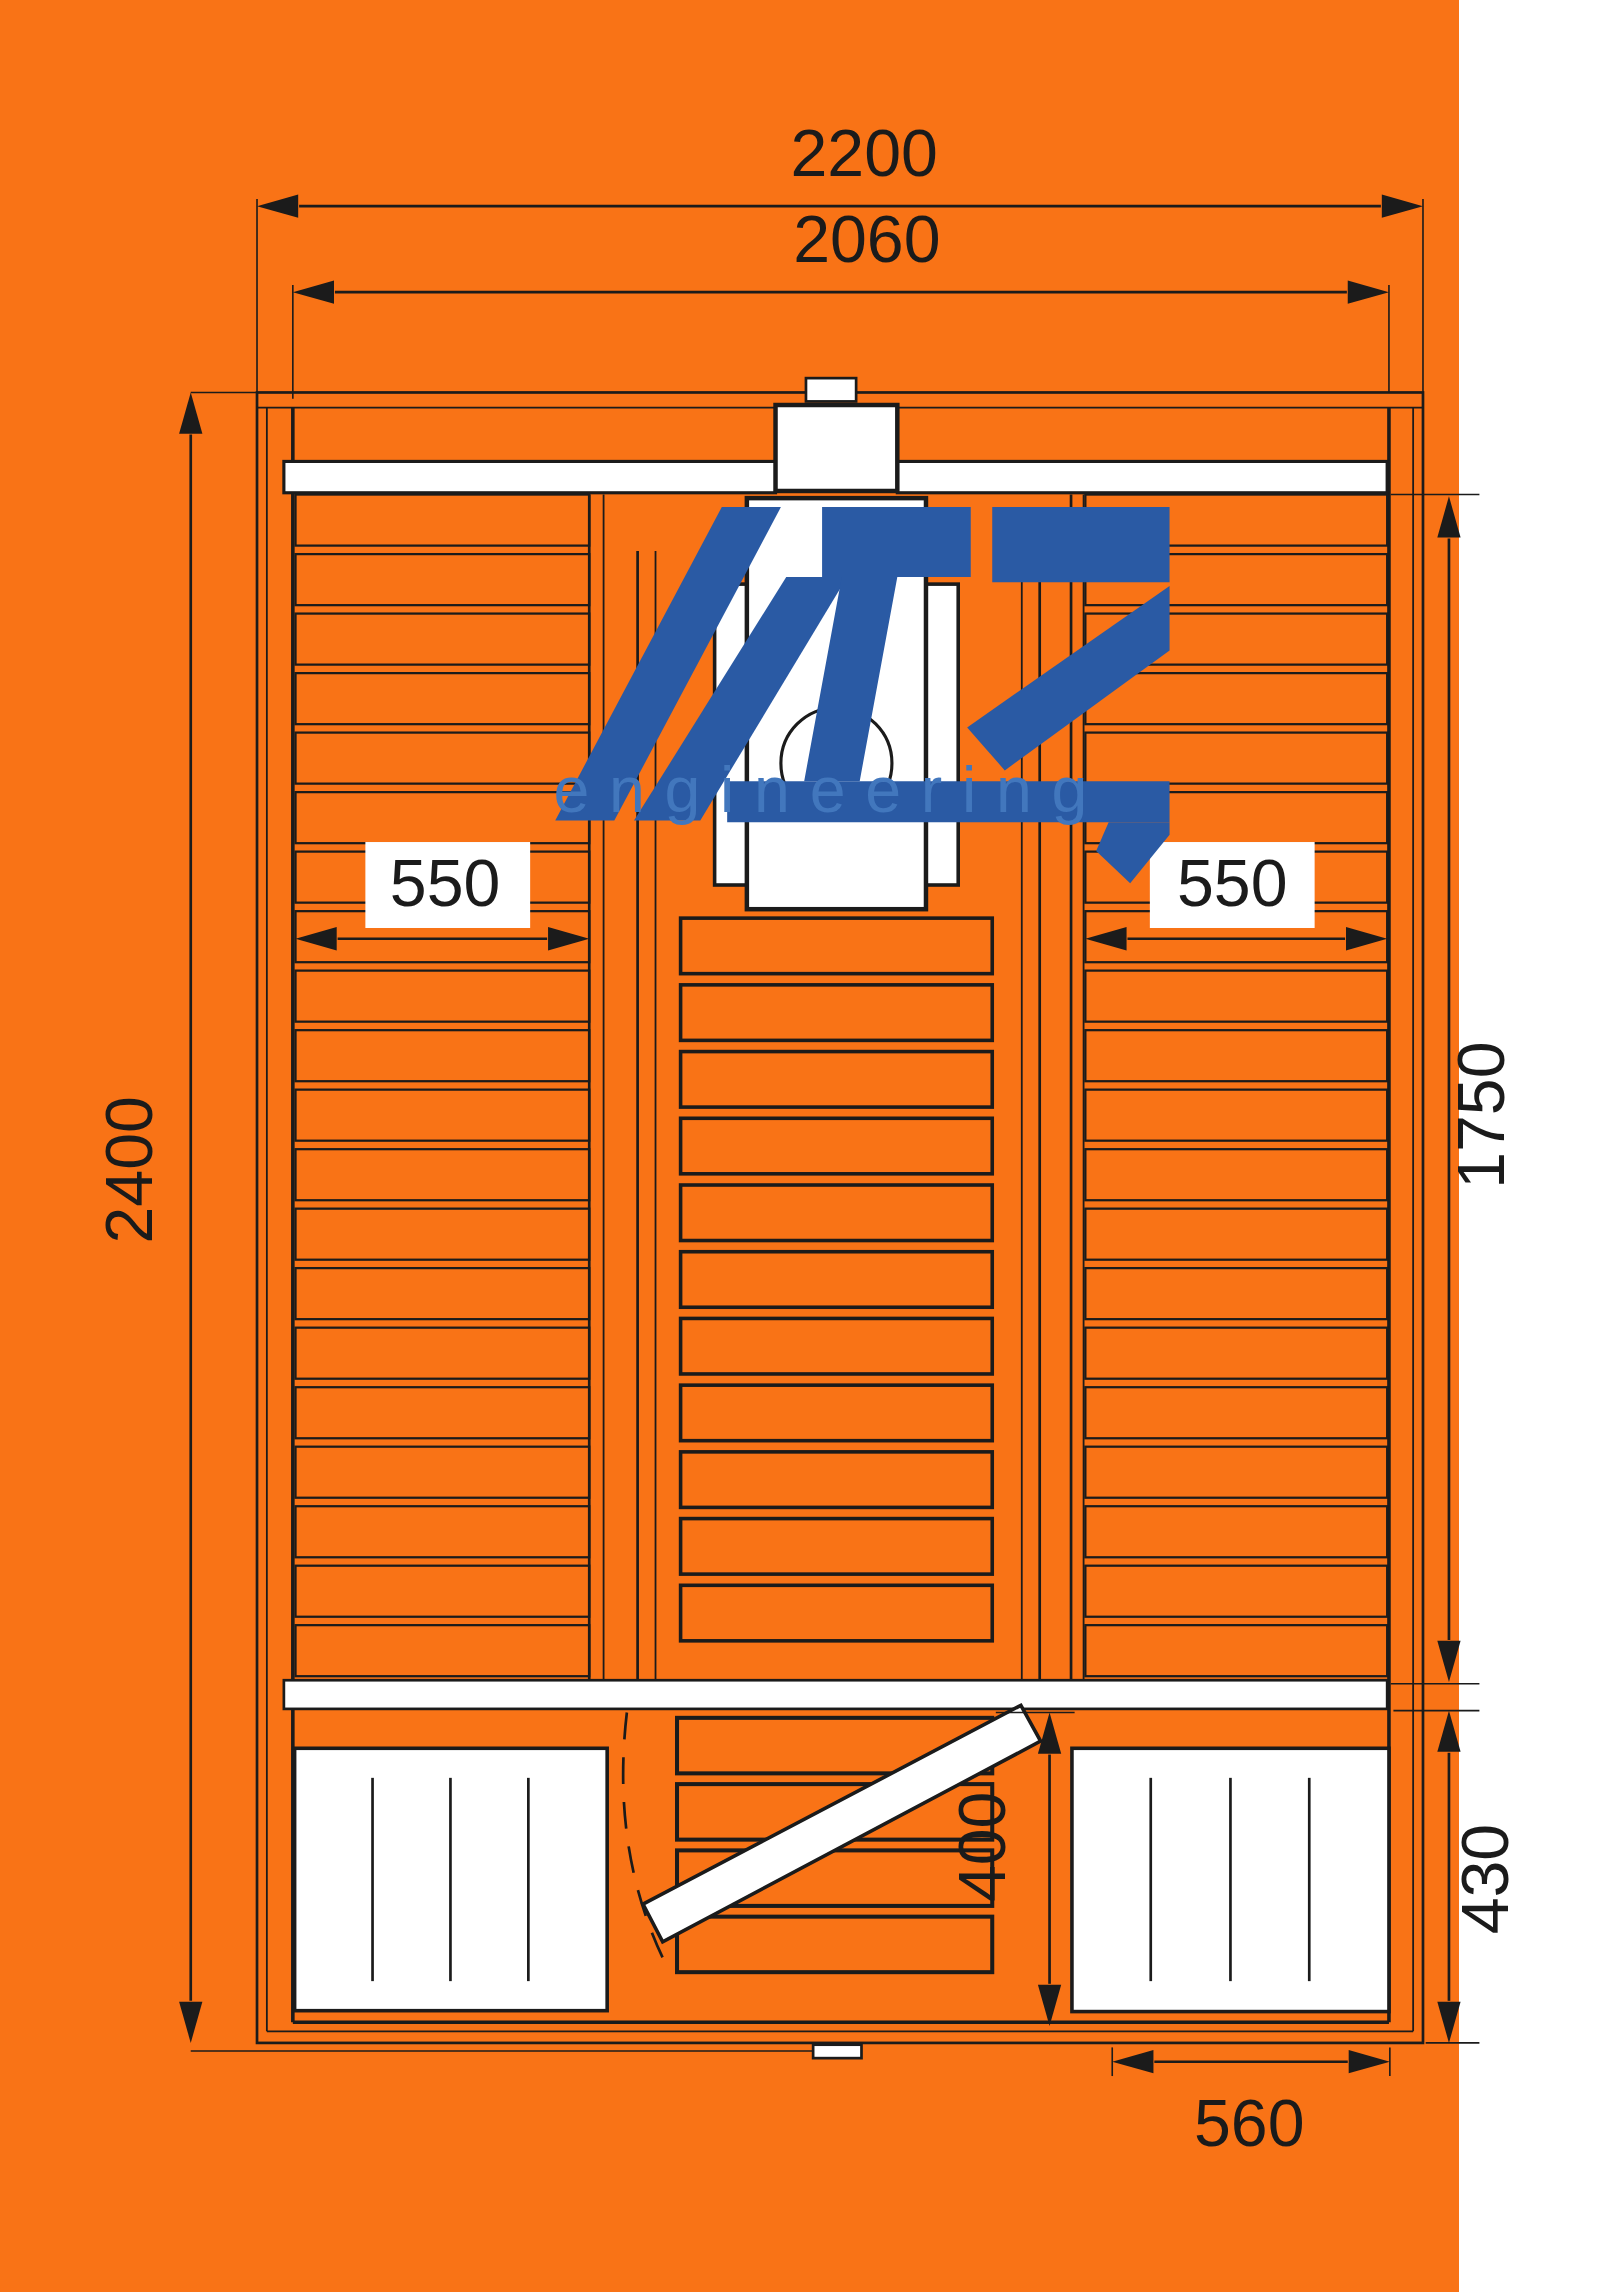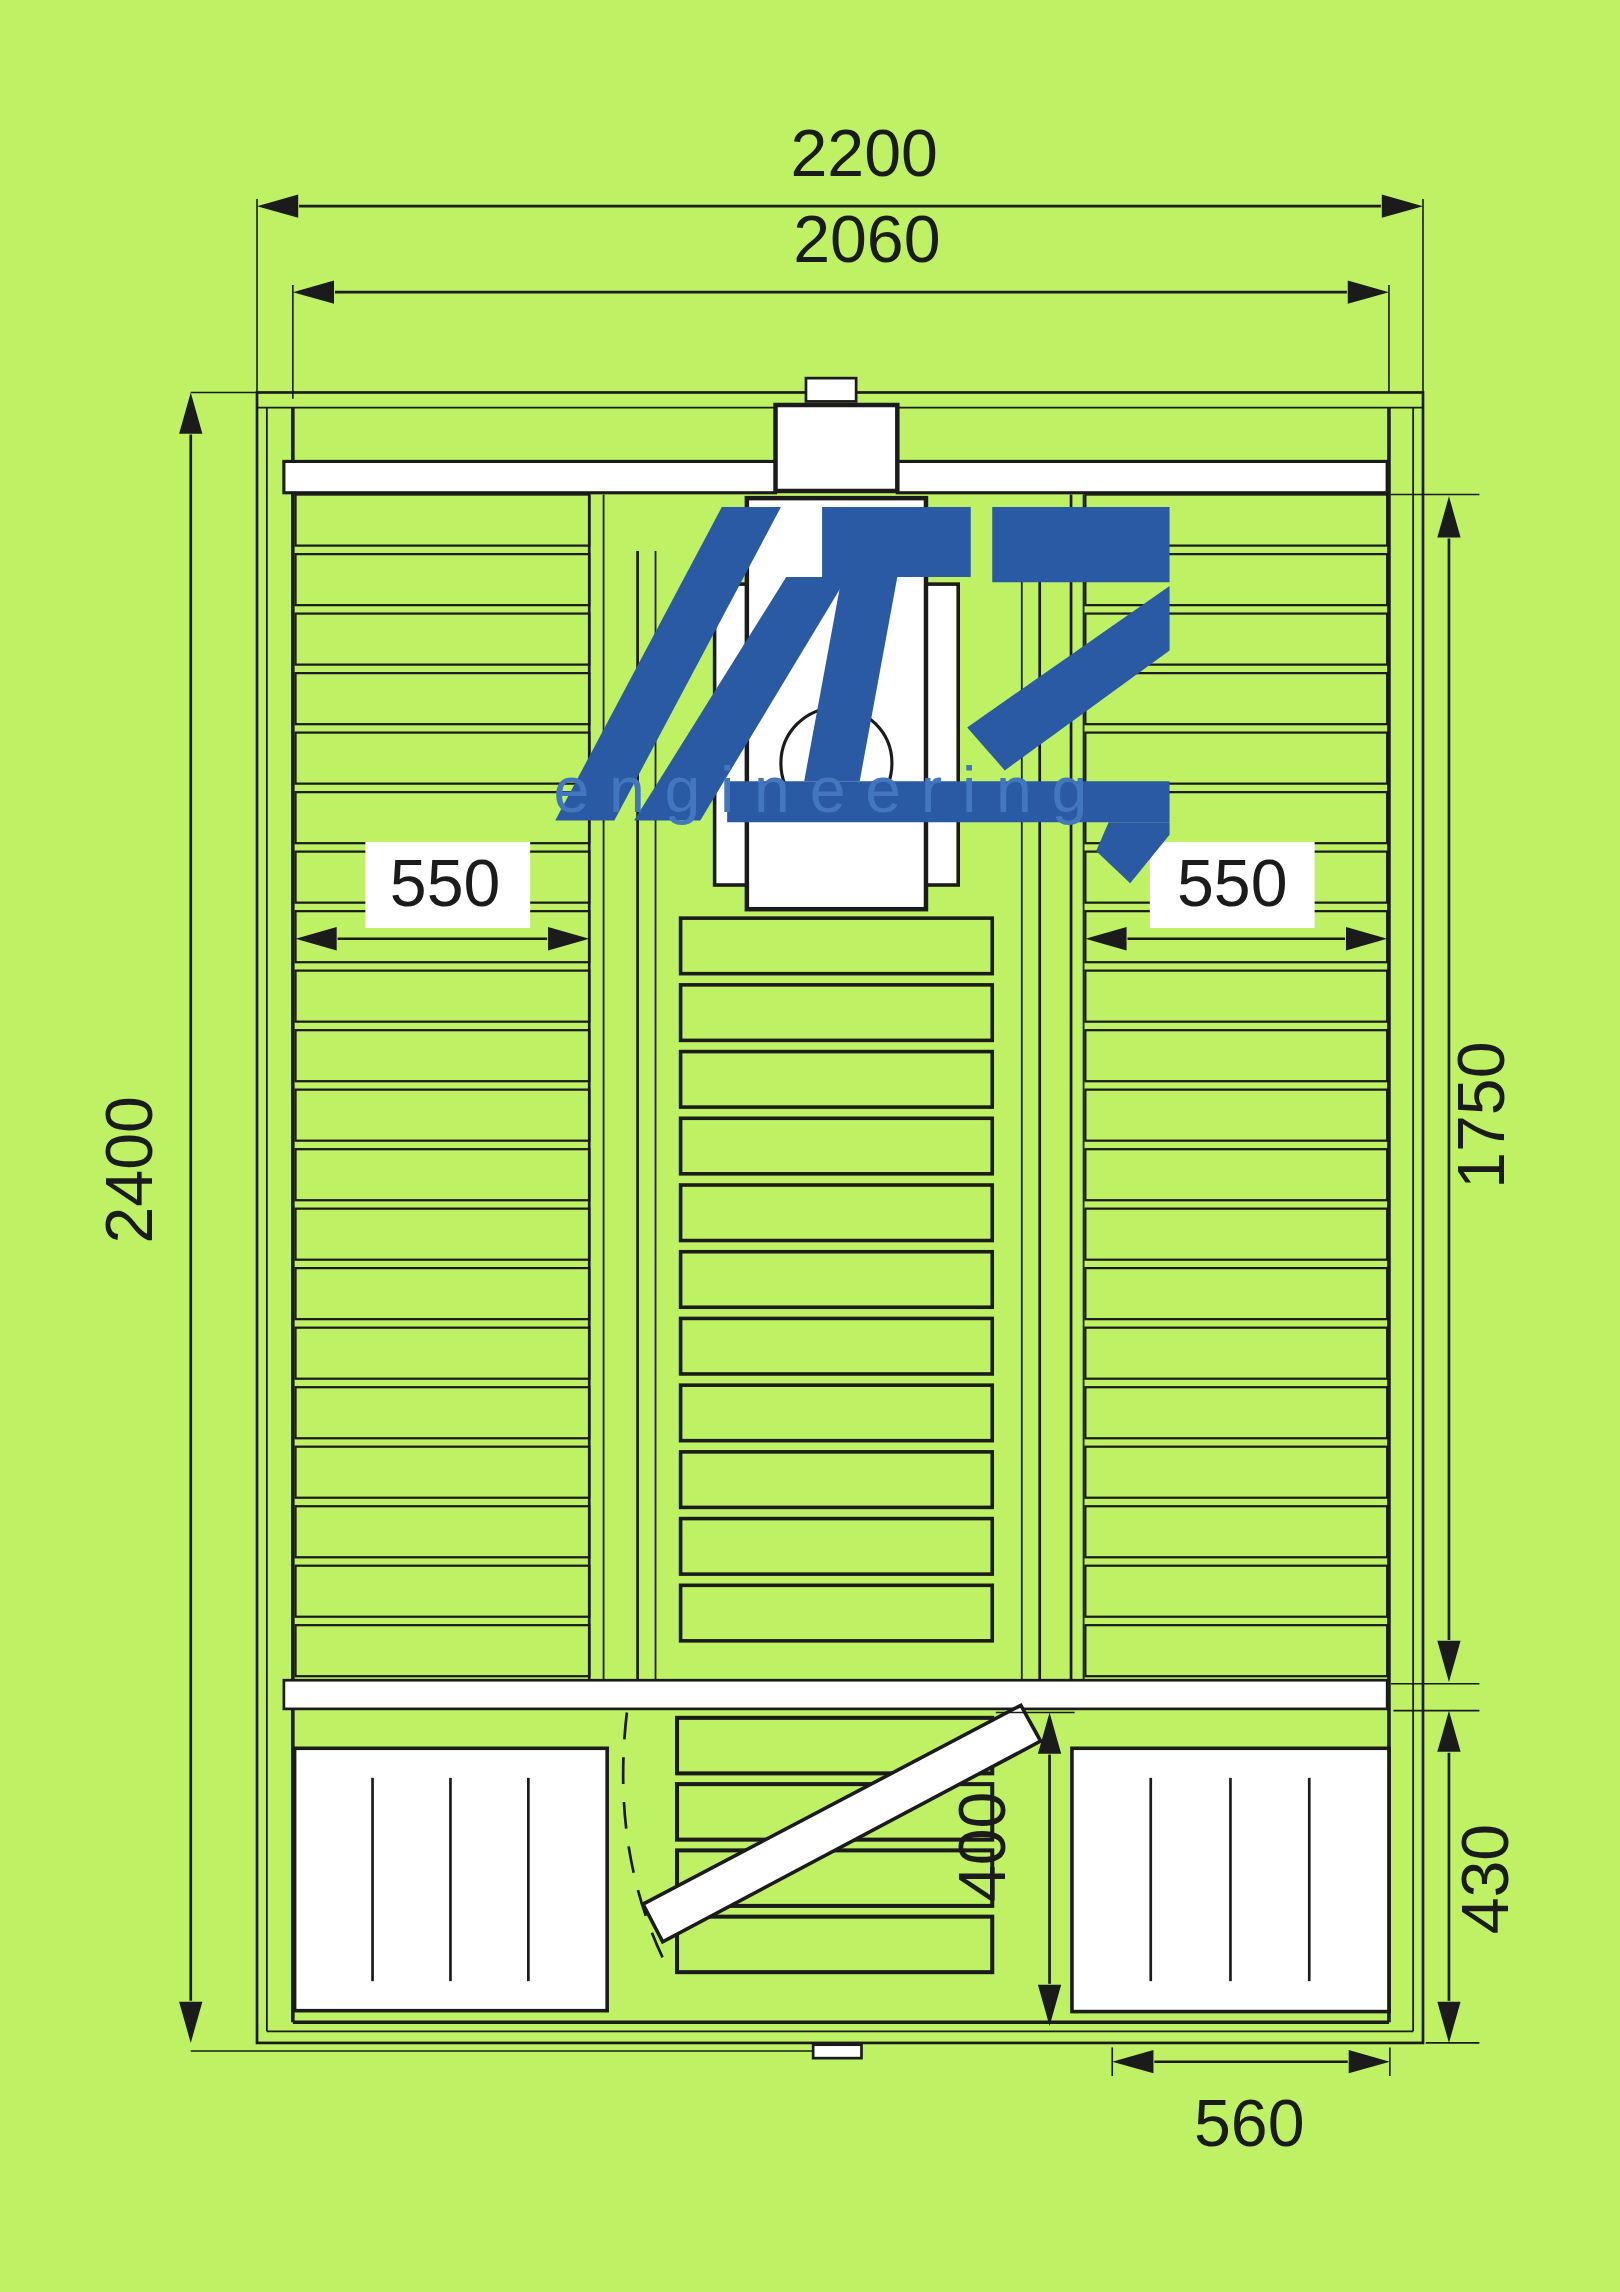--- a/index.html
+++ b/index.html
@@ -1,21 +1,21 @@
 <!DOCTYPE html>
 <html style="font-size:14.3px"><head>
 <meta charset="utf-8">
 <style>
   html,body{margin:0;padding:0;}
   body{
     width:1620px;height:2293px;background:#ffffff;
     font-family:"Liberation Sans", sans-serif;
     overflow:hidden;
   }
-  .page{position:relative;width:1620px;height:2293px;background:#bef264;}
+  .page{position:relative;width:1459px;height:2293px;background:#f97316;}
   svg{position:absolute;left:0;top:0;}
   .ln{stroke:#1b1b1b;fill:none;}
   .fill-ln{fill:#1b1b1b;stroke:none;}
   .white{fill:#ffffff;}
   text.dim{
     font-family:"Liberation Sans", sans-serif;
     font-size:74px;
     fill:#1b1b1b;
     text-anchor:middle;
   }

